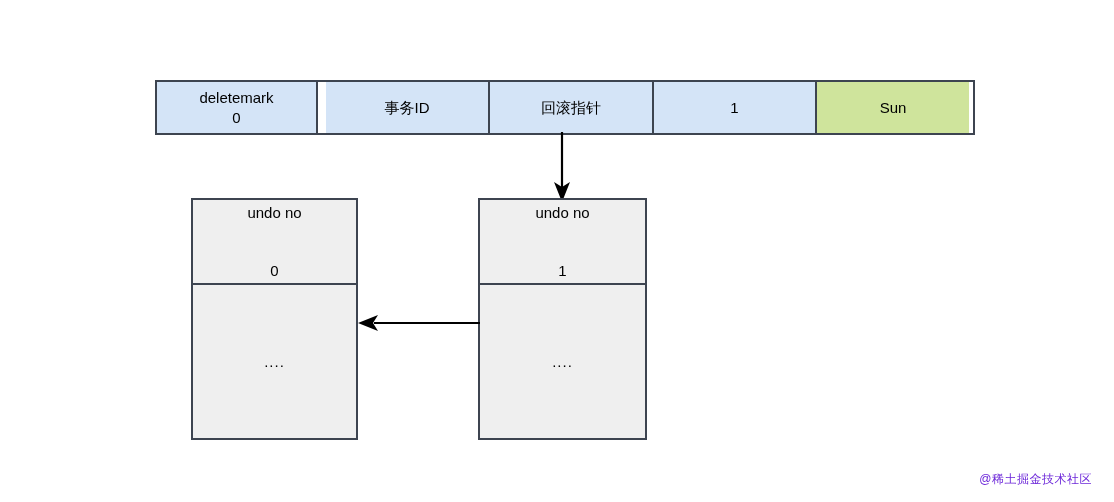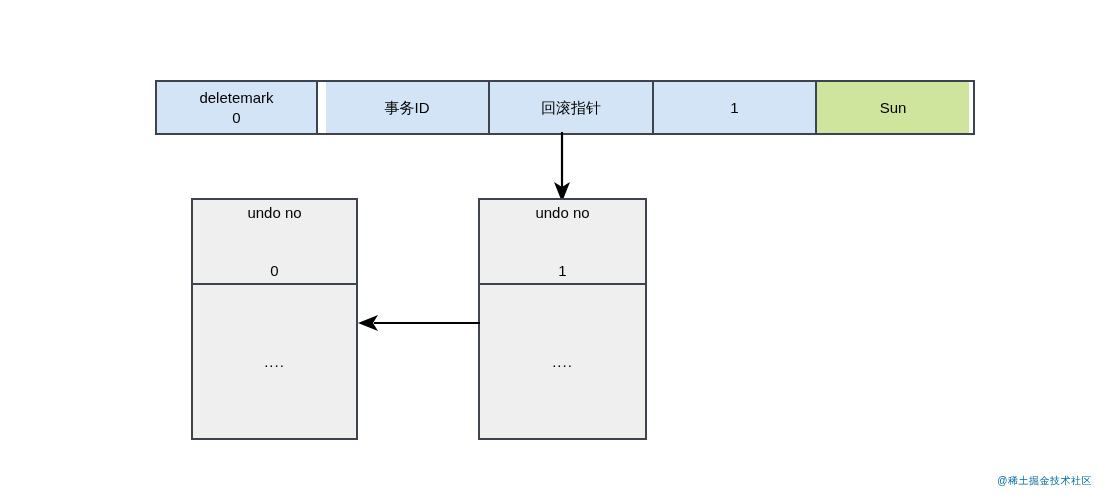--- a/index.html
+++ b/index.html
@@ -102,22 +102,22 @@
     stroke-width: 2.2;
     fill: none;
   }
   .arrow-head { fill: #000000; }
 
   
   .watermark {
     position: absolute;
     right: 22px;
     bottom: 14px;
-    font-size: 10px;
-    color: #0369a1;
+    font-size: 12px;
+    color: #6d28d9;
     letter-spacing: 0.5px;
     user-select: none;
   }
 </style>
 </head>
 <body>
 
 <div id="canvas">
 
   <div class="record-row">

